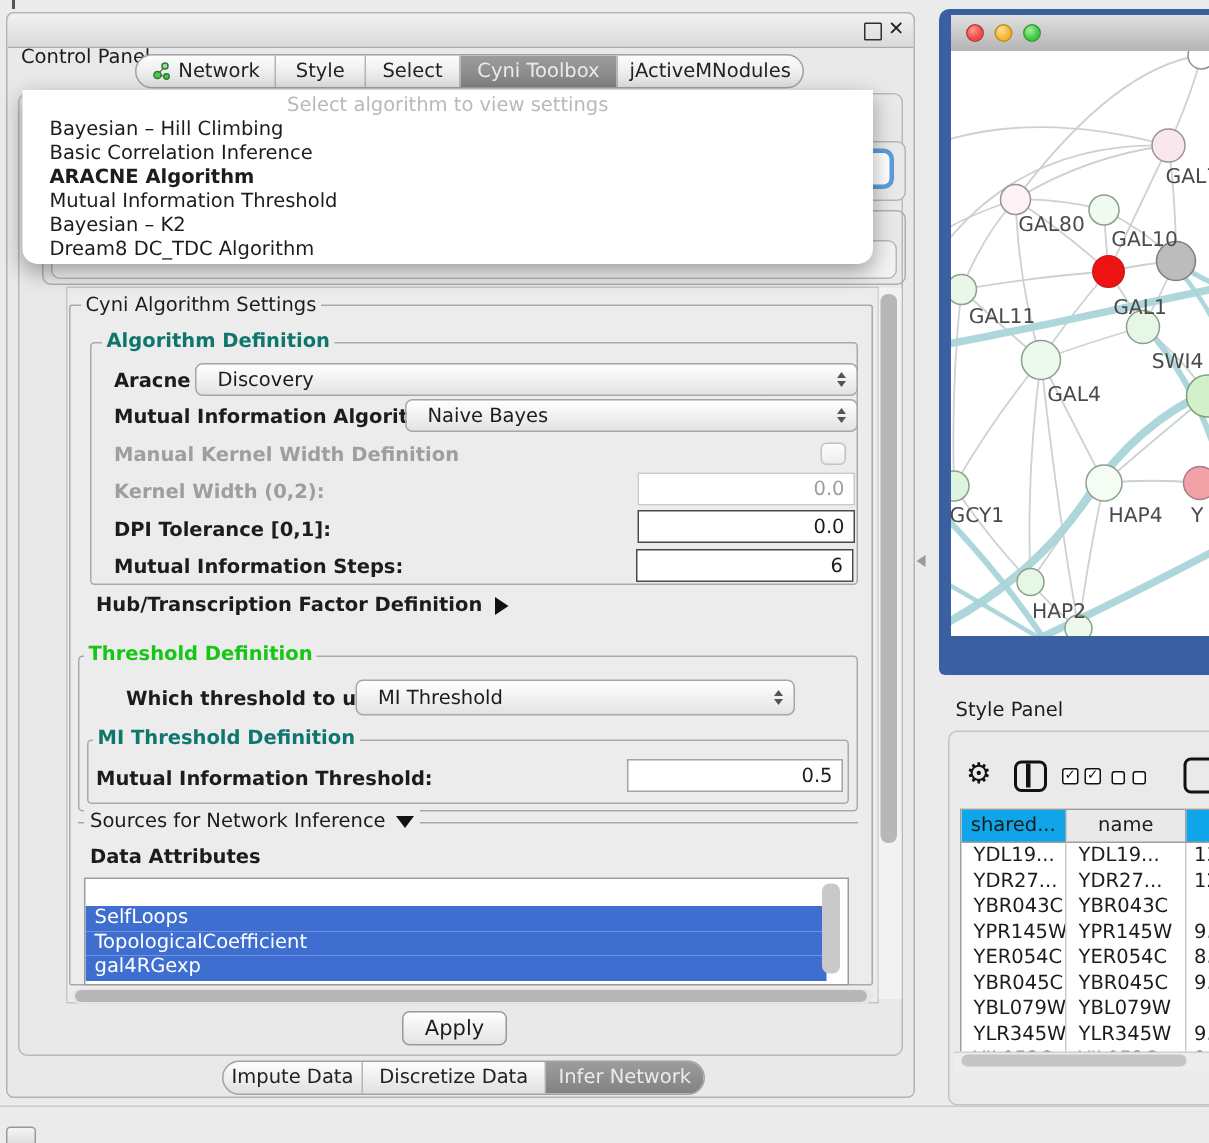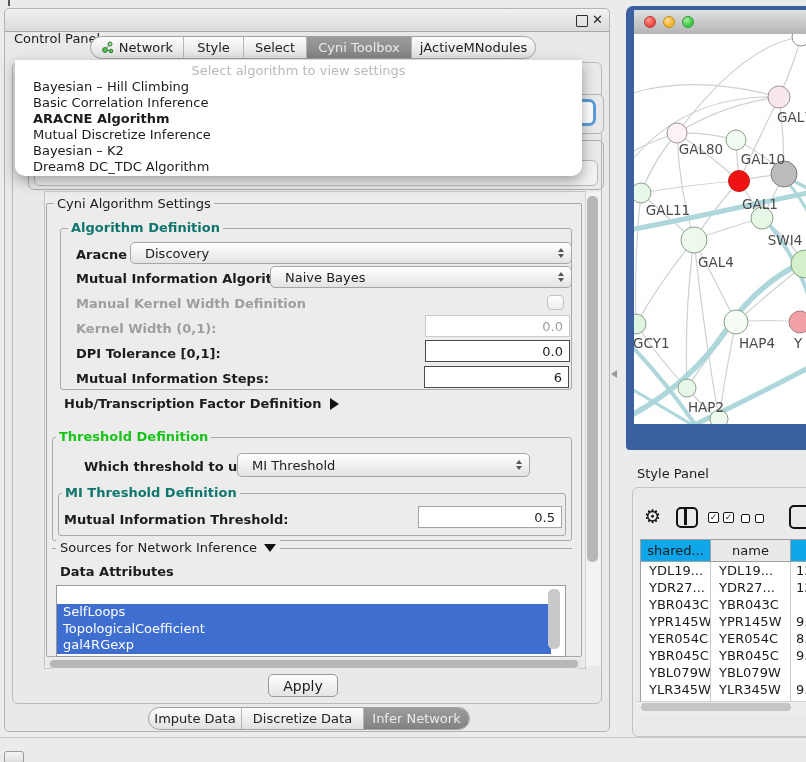--- a/index.html
+++ b/index.html
@@ -130,21 +130,21 @@
   <span>Naive Bayes</span>
   <span class="arr">
       <span class="tu"></span>
       <span class="td"></span>
     </span>
 </div>
 
 <div class="lbl b dis" style="left:76px;top:296px;">Manual Kernel Width Definition</div>
 <div class="abs" style="left:547px;top:295px;width:17px;height:15px;border:1px solid #c2c2c2;border-radius:4px;background:linear-gradient(#fdfdfd,#ededed);box-sizing:border-box;"></div>
 
-<div class="lbl b dis" style="left:76px;top:321px;">Kernel Width (0,1):</div>
+<div class="lbl b dis" style="left:76px;top:321px;">Kernel Width (0,2):</div>
 <div class="tfield dis" style="left:425px;top:315px;width:145px;height:22px;border:1px solid #c9c9c9;">
   <span>0.0</span>
 </div>
 
 <div class="lbl b" style="left:76px;top:346px;">DPI Tolerance [0,1]:</div>
 <div class="tfield" style="left:425px;top:340px;width:145px;height:22px;border:1.5px solid #4a4a4a;">
   <span>0.0</span>
 </div>
 
 <div class="lbl b" style="left:76px;top:371px;">Mutual Information Steps:</div>
@@ -361,17 +361,17 @@
 
 <div class="abs" style="left:0;top:737px;width:806px;height:1px;background:#c8c8c8;"></div>
 <div class="abs" style="left:4px;top:751px;width:18px;height:11px;border:1px solid #999;border-radius:3px;background:linear-gradient(#f5f5f5,#ddd);"></div>
 
 <div class="abs dropdown">
   <div class="dd-ph">Select algorithm to view settings</div>
   <div id="dd-items" style="padding-left:15px;">
       <div class="dd-item">Bayesian – Hill Climbing</div>
       <div class="dd-item">Basic Correlation Inference</div>
       <div class="dd-item b">ARACNE Algorithm</div>
-      <div class="dd-item">Mutual Discretize Inference</div>
+      <div class="dd-item">Mutual Information Threshold</div>
       <div class="dd-item">Bayesian – K2</div>
       <div class="dd-item">Dream8 DC_TDC Algorithm</div>
     </div>
 </div>
 
 </body></html>

